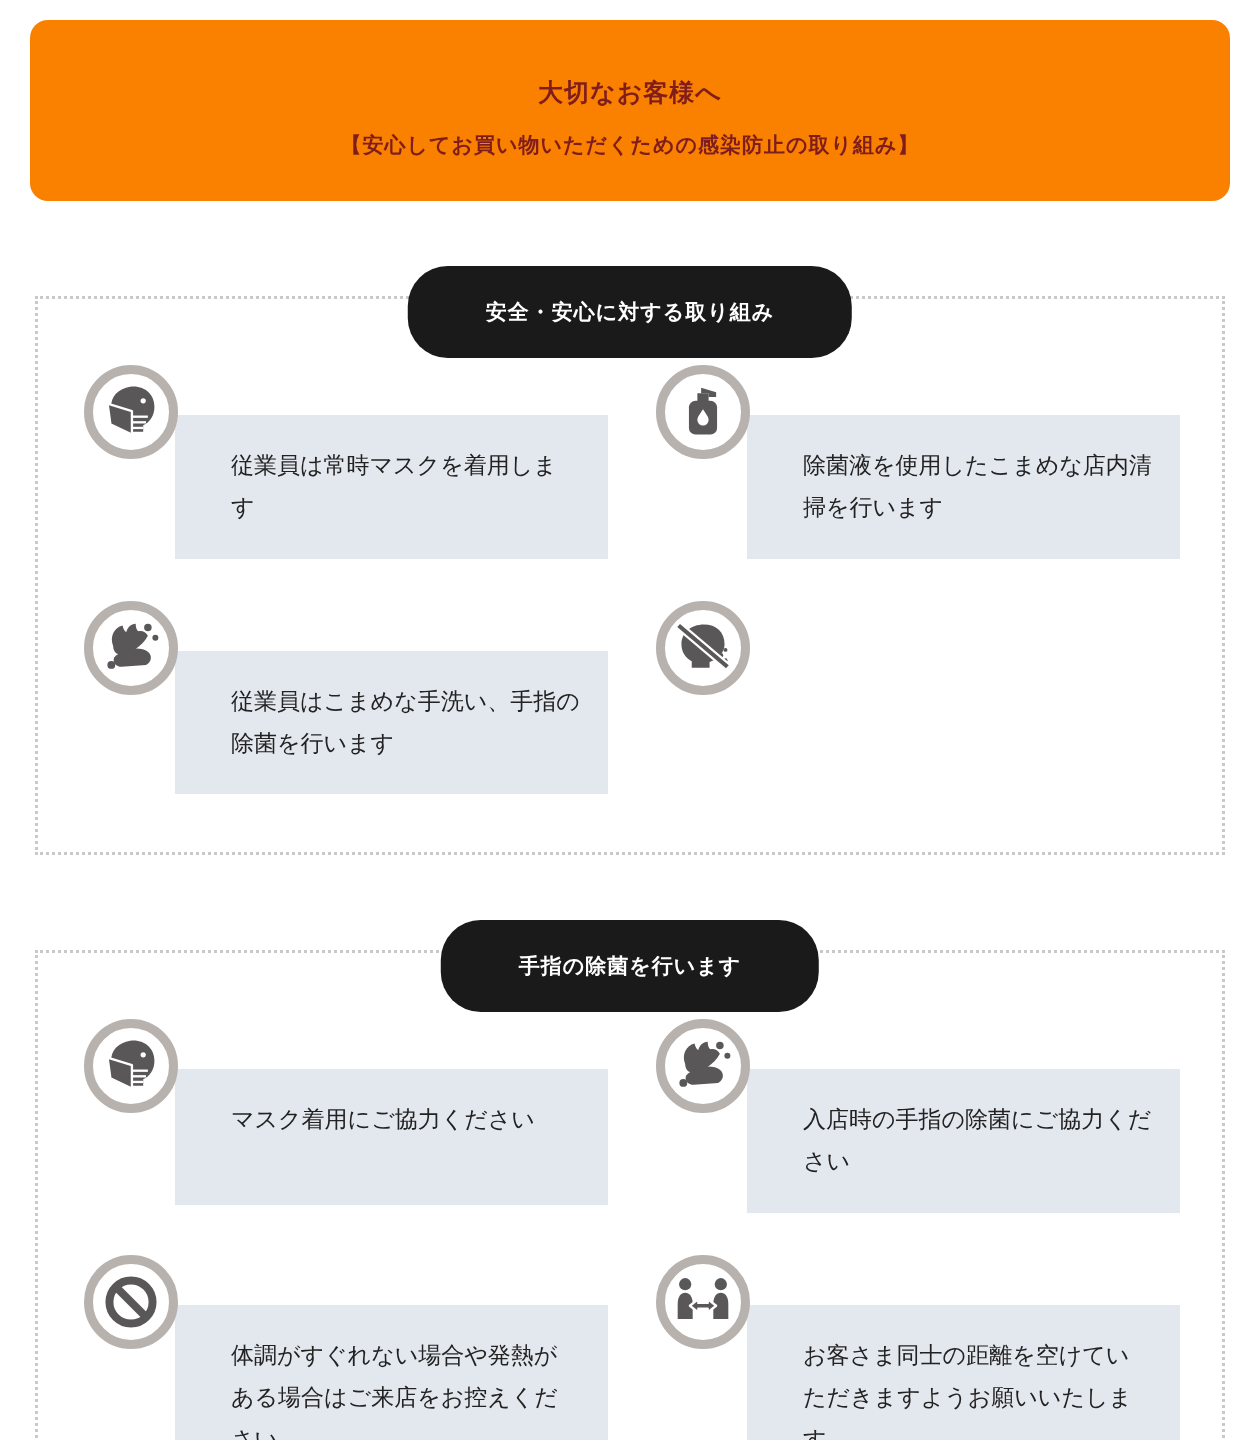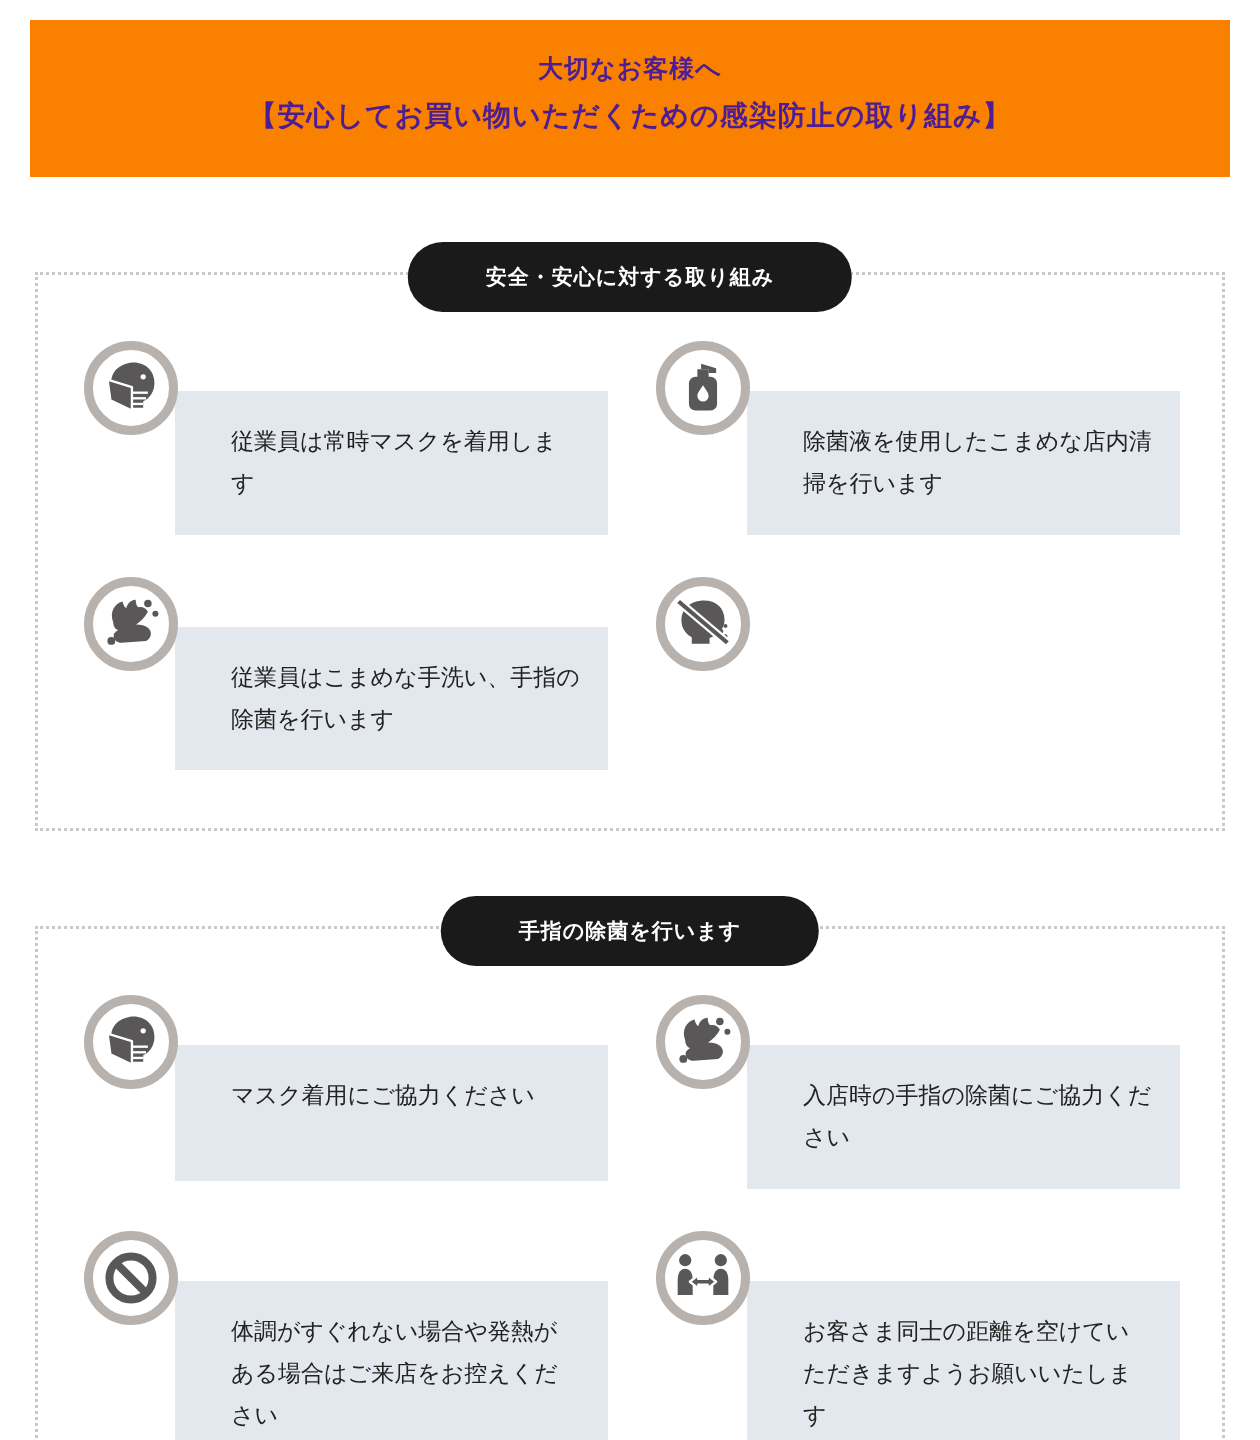--- a/index.html
+++ b/index.html
@@ -14,41 +14,42 @@
   *{box-sizing:border-box;margin:0;padding:0;}
   html,body{background:#ffffff;}
   body{
     width:1260px;min-height:1440px;margin:0 auto;
     font-family:"Liberation Sans","DejaVu Sans",sans-serif;
     color:var(--text);
   }
   .banner{
     margin:20px 30px 0;
     background:var(--accent);
-    color:#4c1d95;
+    color:#7f1d1d;
     text-align:center;
-    padding:32px 20px 42px;
+    padding:56px 20px 42px;
+    border-radius:18px;
   }
   .banner .line1{font-size:25px;font-weight:bold;letter-spacing:1px;}
-  .banner .line2{font-size:28px;font-weight:bold;letter-spacing:1px;margin-top:12px;}
+  .banner .line2{font-size:21px;font-weight:bold;letter-spacing:1px;margin-top:22px;}
   .section{
     position:relative;
     margin:95px 35px 0;
     border:3px dotted var(--dot-border);
     padding:66px 42px 58px;
   }
   .section:last-of-type{margin-bottom:20px;}
   .pill{
     position:absolute;
     top:-33px;left:50%;transform:translateX(-50%);
     background:var(--pill-bg);
     color:#ffffff;
     font-size:21px;font-weight:bold;
     letter-spacing:1px;
-    padding:21px 78px;
+    padding:32px 78px;
     border-radius:40px;
     white-space:nowrap;
   }
   .items{
     display:grid;
     grid-template-columns:1fr 1fr;
     column-gap:44px;
     row-gap:42px;
   }
   .item{position:relative;min-height:168px;}

